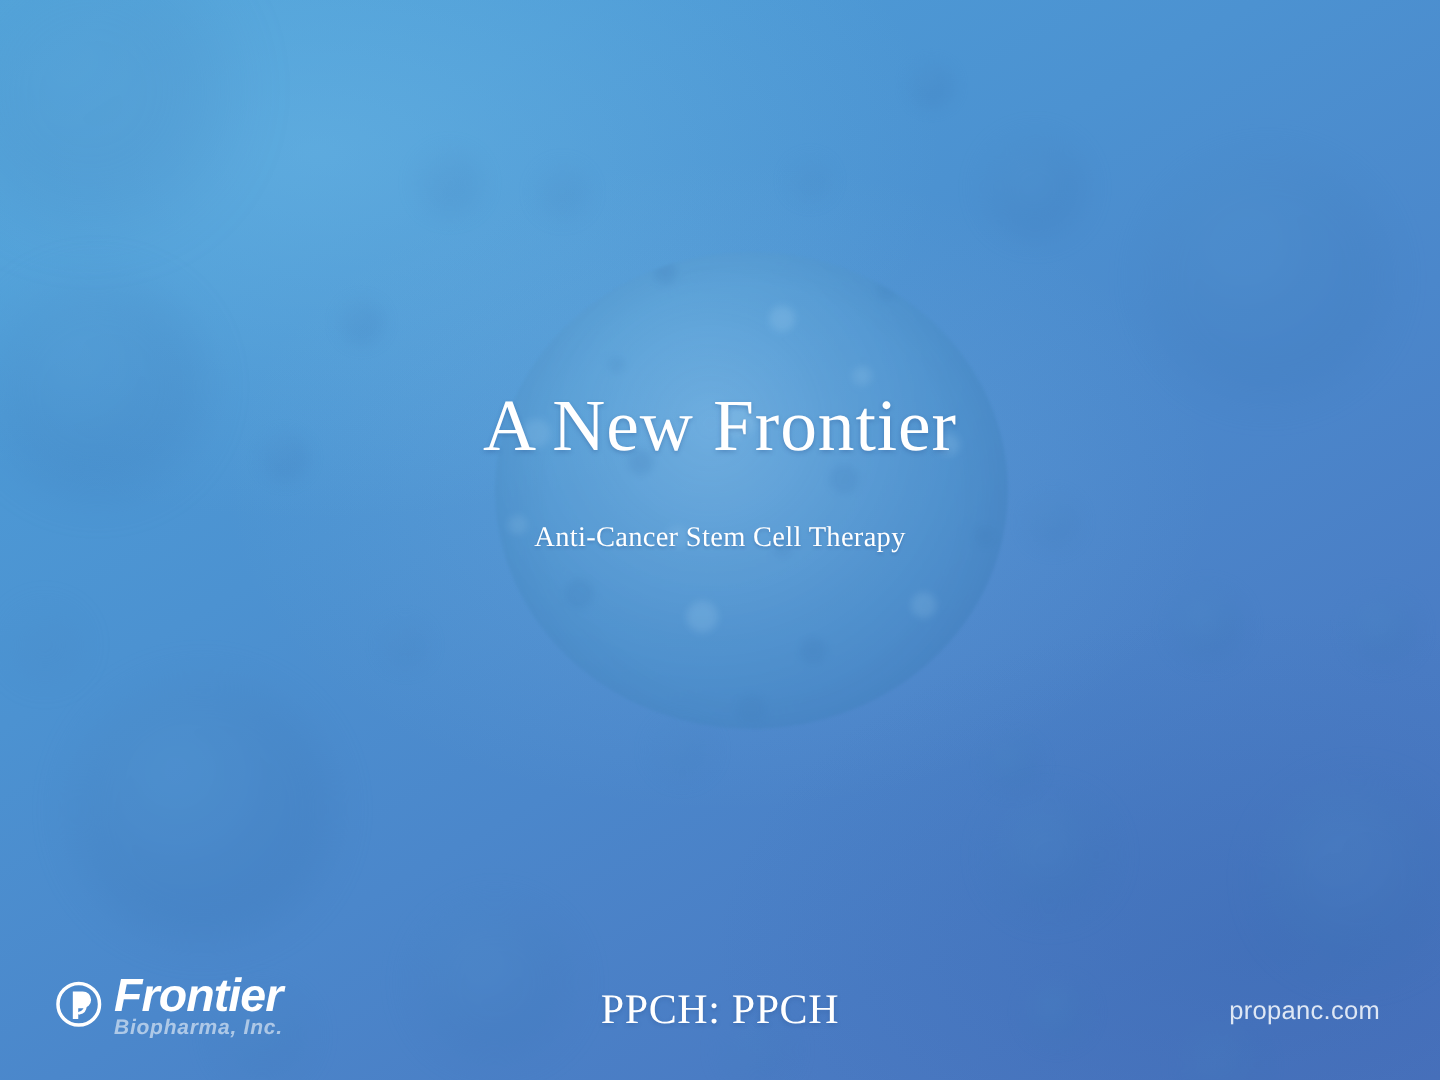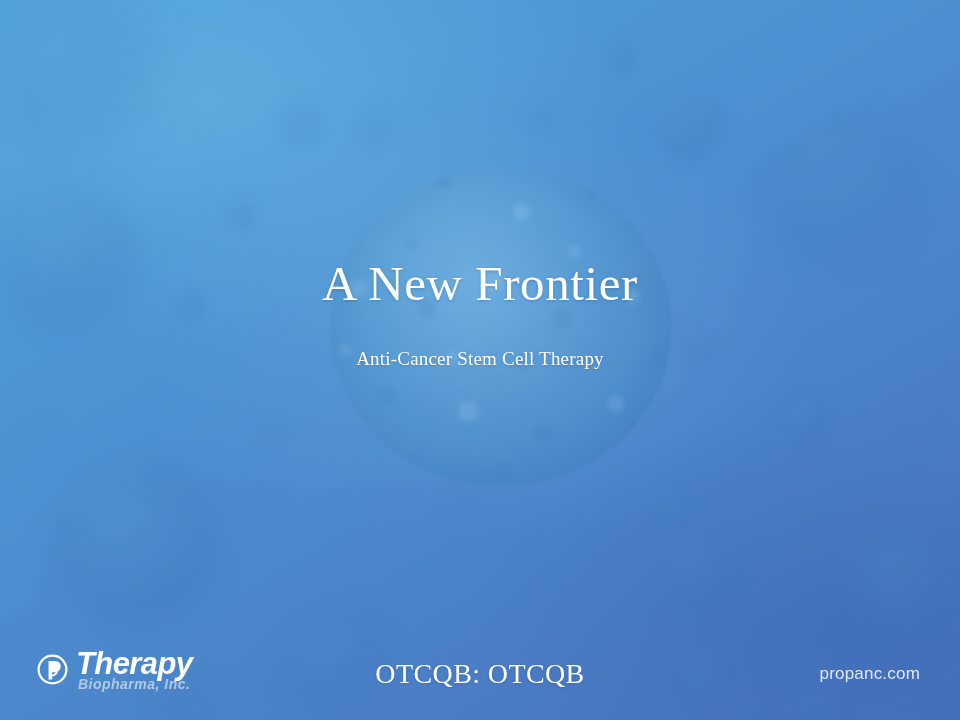--- a/index.html
+++ b/index.html
@@ -241,29 +241,29 @@
     </div>
 
   <div id="main-cell">
     <div class="body"></div>
     <div class="texture"></div>
     <div class="rim"></div>
   </div>
 
   <div id="title">A New Frontier</div>
   <div id="subtitle">Anti-Cancer Stem Cell Therapy</div>
-  <div id="ticker">OTCQB: OTCQB</div>
+  <div id="ticker">PPCH: PPCH</div>
   <div id="website">propanc.com</div>
 
   <div id="logo">
     <svg class="mark" viewBox="0 0 100 100">
       <circle cx="50" cy="50" r="42" fill="none" stroke="#ffffff" stroke-width="7"></circle>
       <path d="M38 24 h20 a17 17 0 0 1 0 34 h-9 v22 h-11 z" fill="#ffffff"></path>
       <path d="M60 44 a13 13 0 0 1 -13 13 h-9 v-8 h9 a6 6 0 0 0 0 -12 z" fill="none"></path>
       <path d="M49 38 q14 4 14 16 q0 11 -12 14" fill="none" stroke="#ffffff" stroke-width="6" stroke-linecap="round"></path>
     </svg>
     <div class="words">
-      <div class="wordmark">Therapy</div>
+      <div class="wordmark">Frontier</div>
       <div class="tagline">Biopharma, Inc.</div>
     </div>
   </div>
 
 </div>
 
 </body></html>

